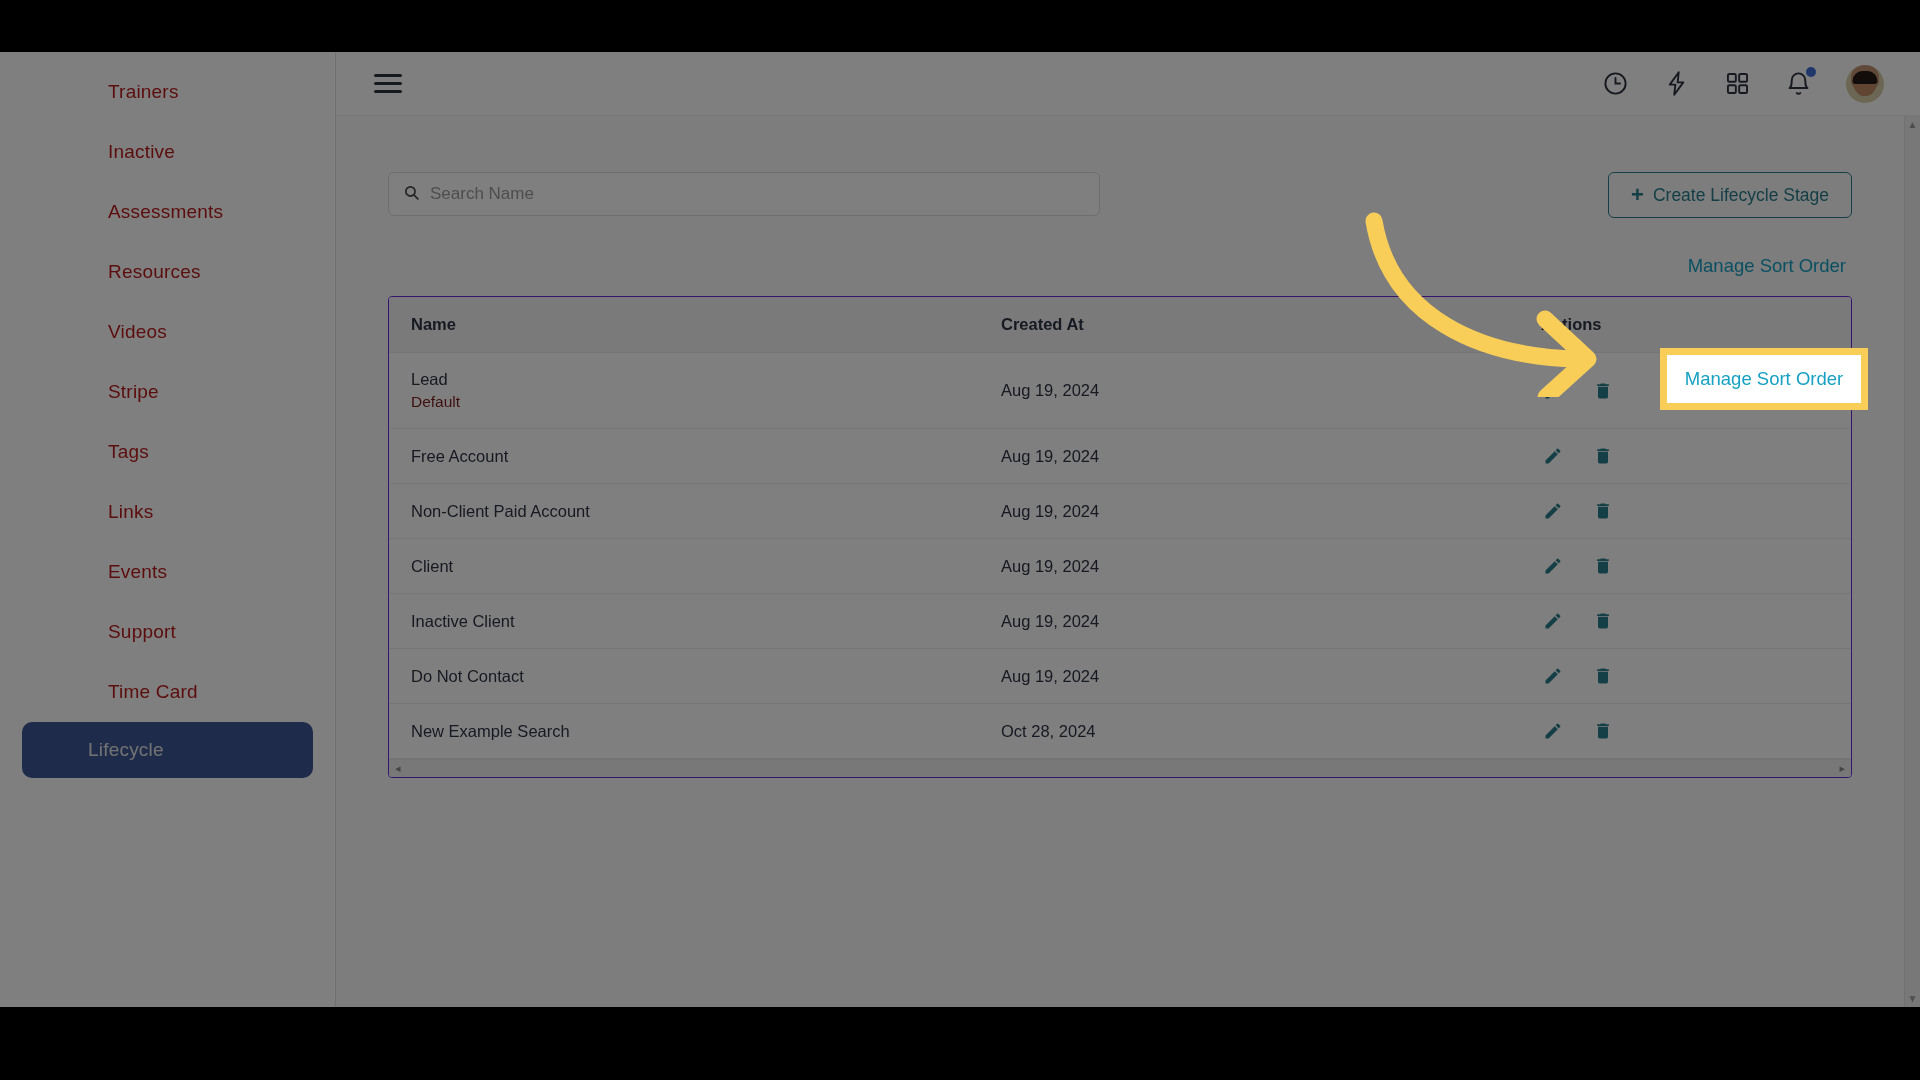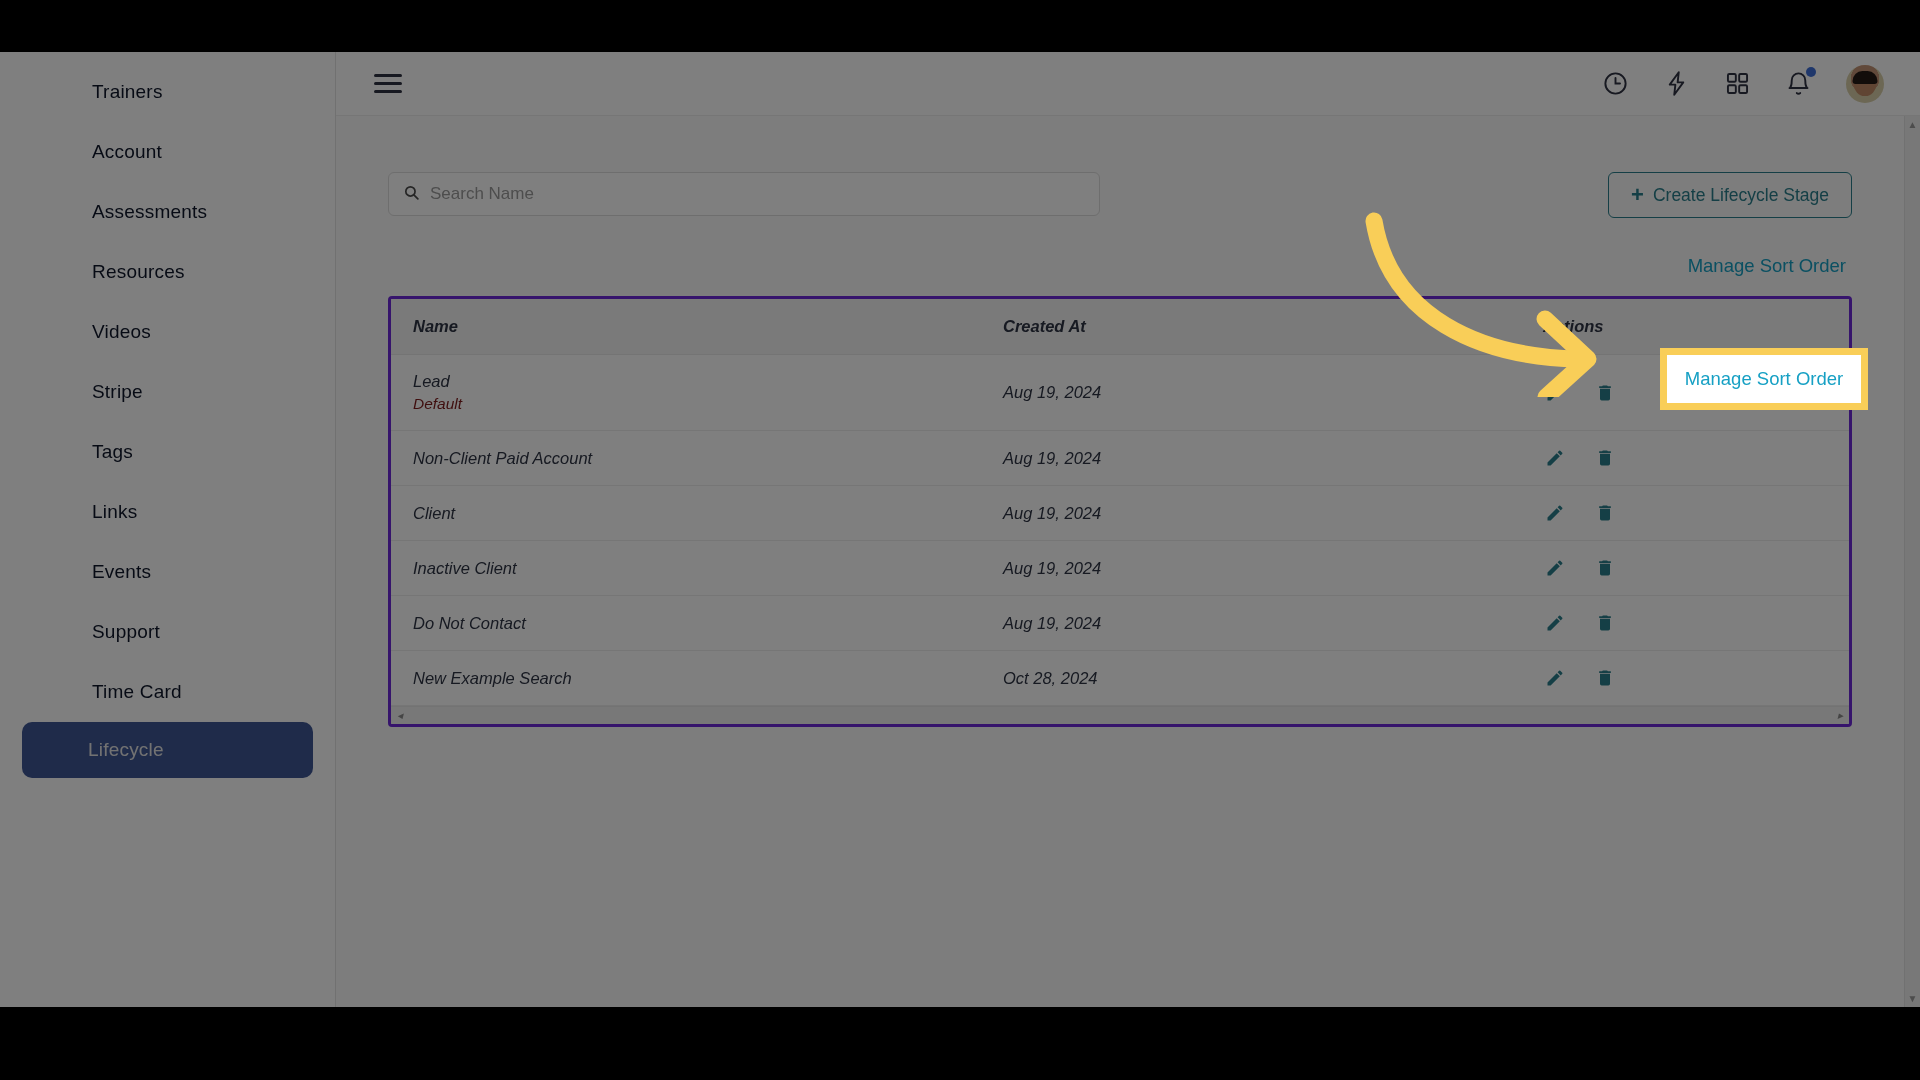--- a/index.html
+++ b/index.html
@@ -25,22 +25,22 @@
   }
 
   
   #sidebar {
     position: absolute; left: 0; top: 0; width: 336px; height: 100%;
     background: #ffffff; border-right: 1px solid #e3e3e3;
     padding-top: 10px;
   }
   .nav-item {
     height: 60px; display: flex; align-items: center;
-    padding-left: 92px; color: #0f172a; font-size: 19px;
-    letter-spacing: .2px; cursor: pointer;
+    padding-left: 92px; color: #b91c1c; font-size: 19px;
+    letter-spacing: .2px; cursor: pointer; margin-left: 16px;
   }
   .nav-item.active {
     margin: 0 22px; padding-left: 66px; height: 56px;
     background: #3f5794; color: #e5e5e5; border-radius: 10px;
   }
 
   
   #header {
     position: absolute; left: 336px; top: 0; right: 0; height: 64px;
     background: #ffffff; border-bottom: 1px solid #ececec;
@@ -103,21 +103,21 @@
   #sort-row { display: flex; justify-content: flex-end; margin-top: 22px; height: 52px; }
   #sort-btn {
     border: 0; background: transparent; color: #16a0c4;
     font-family: inherit; font-size: 18.5px; cursor: pointer;
     padding: 8px 6px; white-space: nowrap;
   }
 
   
   #table-card {
     margin-top: 4px; background: #ffffff;
-    border: 3px solid #6d28d9; border-radius: 4px; overflow: hidden; font-style: italic;
+    border: 1px solid #6d28d9; border-radius: 4px; overflow: hidden;
   }
   table { width: 100%; border-collapse: collapse; table-layout: fixed; }
   thead th {
     text-align: left; background: #f4f4f4; color: #2e3444;
     font-size: 16.5px; font-weight: 700; padding: 18px 0 18px 22px;
     border-bottom: 1px solid #e8e8e8;
   }
   col.c-name { width: 590px; }
   col.c-date { width: 540px; }
   col.c-act  { width: auto; }
@@ -167,21 +167,21 @@
 
 <div id="screen">
 
   <div id="app">
 
     <nav id="sidebar">
         <div class="nav-item">
           <span>Trainers</span>
         </div>
         <div class="nav-item">
-          <span>Account</span>
+          <span>Inactive</span>
         </div>
         <div class="nav-item">
           <span>Assessments</span>
         </div>
         <div class="nav-item">
           <span>Resources</span>
         </div>
         <div class="nav-item">
           <span>Videos</span>
         </div>
@@ -298,20 +298,38 @@
                     </span>
                     <span class="act-btn">
                       <svg viewBox="0 0 24 24" fill="currentColor">
                         <path d="M6 19a2 2 0 0 0 2 2h8a2 2 0 0 0 2-2V7H6v12zM19 4h-3.5l-1-1h-5l-1 1H5v2h14V4z"></path>
                       </svg>
                     </span>
                   </div>
                 </td>
               </tr>
               <tr>
+                <td><span>Free Account</span></td>
+                <td>Aug 19, 2024</td>
+                <td>
+                  <div class="actions">
+                    <span class="act-btn">
+                      <svg viewBox="0 0 24 24" fill="currentColor">
+                        <path d="M3 17.25V21h3.75L17.8 9.94l-3.75-3.75L3 17.25zM20.7 7.04a1 1 0 0 0 0-1.41l-2.34-2.34a1 1 0 0 0-1.41 0l-1.83 1.83 3.75 3.75 1.83-1.83z"></path>
+                      </svg>
+                    </span>
+                    <span class="act-btn">
+                      <svg viewBox="0 0 24 24" fill="currentColor">
+                        <path d="M6 19a2 2 0 0 0 2 2h8a2 2 0 0 0 2-2V7H6v12zM19 4h-3.5l-1-1h-5l-1 1H5v2h14V4z"></path>
+                      </svg>
+                    </span>
+                  </div>
+                </td>
+              </tr>
+              <tr>
                 <td><span>Non-Client Paid Account</span></td>
                 <td>Aug 19, 2024</td>
                 <td>
                   <div class="actions">
                     <span class="act-btn">
                       <svg viewBox="0 0 24 24" fill="currentColor">
                         <path d="M3 17.25V21h3.75L17.8 9.94l-3.75-3.75L3 17.25zM20.7 7.04a1 1 0 0 0 0-1.41l-2.34-2.34a1 1 0 0 0-1.41 0l-1.83 1.83 3.75 3.75 1.83-1.83z"></path>
                       </svg>
                     </span>
                     <span class="act-btn">

